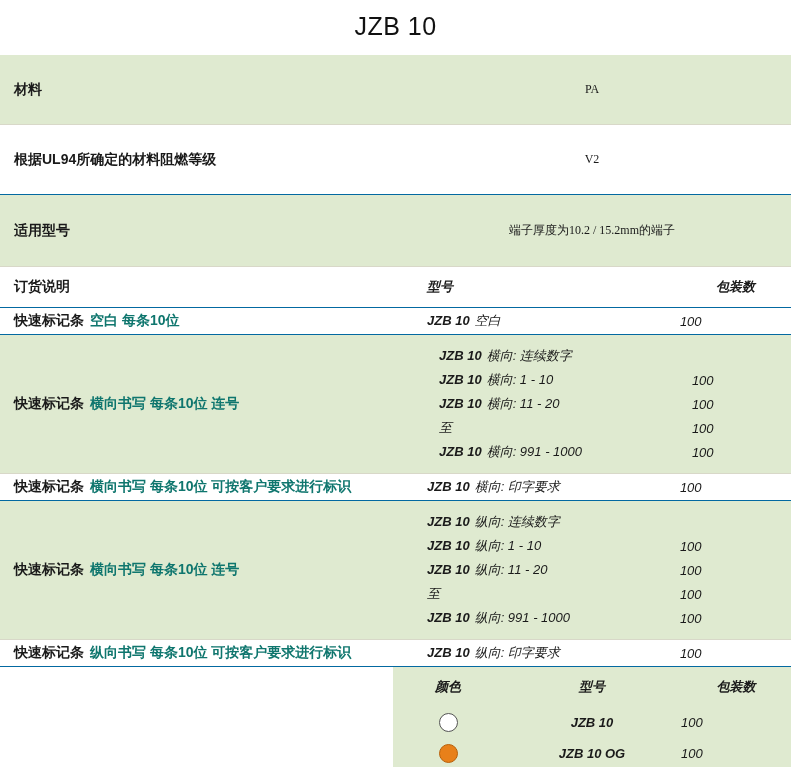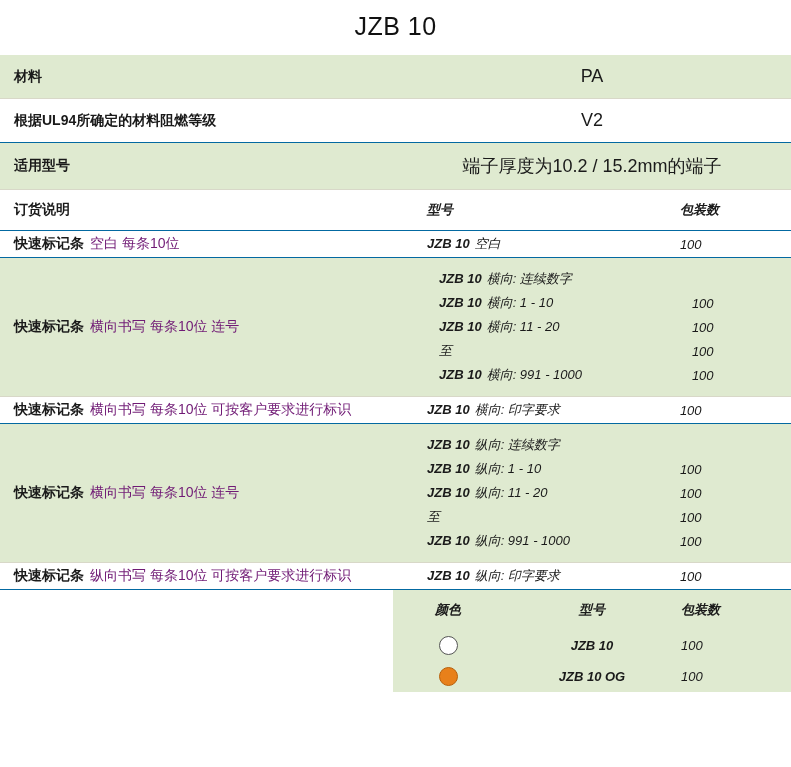--- a/index.html
+++ b/index.html
@@ -38,34 +38,35 @@
     padding: 0;
   }
   .col-left { width: 393px; }
   .col-right { width: 398px; }
 
   .cell-left {
     padding: 4px 14px;
     font-size: 14px;
   }
   .cell-right {
-    padding: 11px 14px;
-    font-size: 18px;
+    padding: 27px 14px;
+    font-size: 12px;
+    font-family: Liberation Serif, serif;
   }
 
   .bg-green { background: #dfead0; }
   .bg-white { background: #ffffff; }
 
   .left-label {
     font-weight: bold;
     color: #1a1a1a;
   }
   .left-note {
-    font-weight: normal;
-    color: #701a75;
+    font-weight: bold;
+    color: #0f766e;
     margin-left: 6px;
   }
   .center { text-align: center; }
 
   .divider {
     border-bottom: 1px solid #d8d8c8;
   }
   .divider-left {
     border-bottom: 1px solid #0369a1;
   }
@@ -87,21 +88,21 @@
 
   .model-bold { font-weight: bold; }
   .model-rest { font-weight: normal; margin-left: 5px; }
 
   .hdr {
     font-weight: bold;
     font-size: 13px;
   }
   .hdr-row td { padding: 11px 0; }
   .hdr-model { padding-left: 34px !important; }
-  .hdr-qty { text-align: left; width: 110px; }
+  .hdr-qty { text-align: center; width: 110px; }
   .hdr-color { width: 110px; text-align: center; }
 
   .swatch {
     display: inline-block;
     width: 17px;
     height: 17px;
     border-radius: 50%;
     border: 1px solid #555;
     vertical-align: middle;
   }

